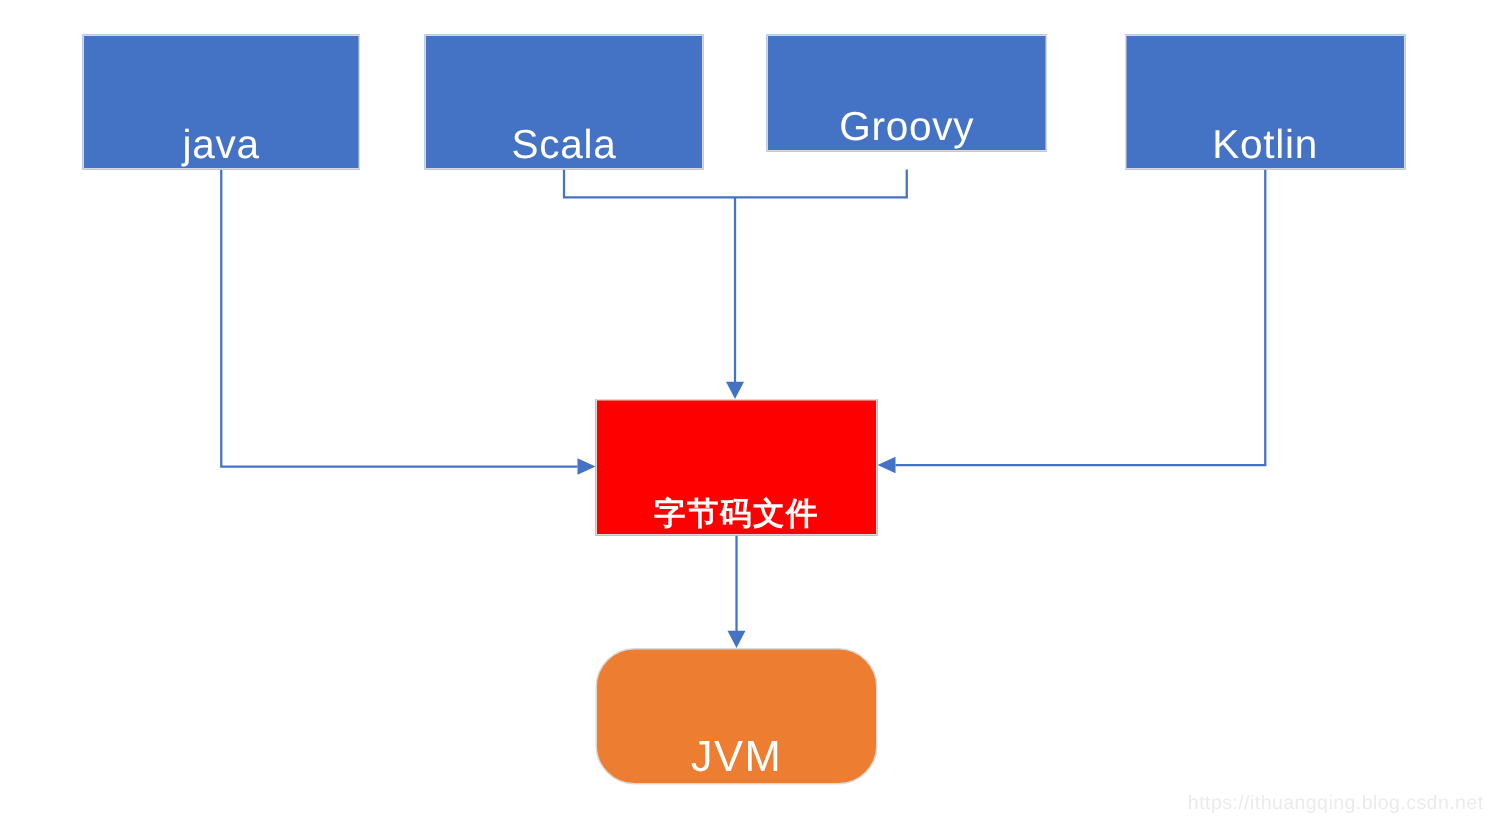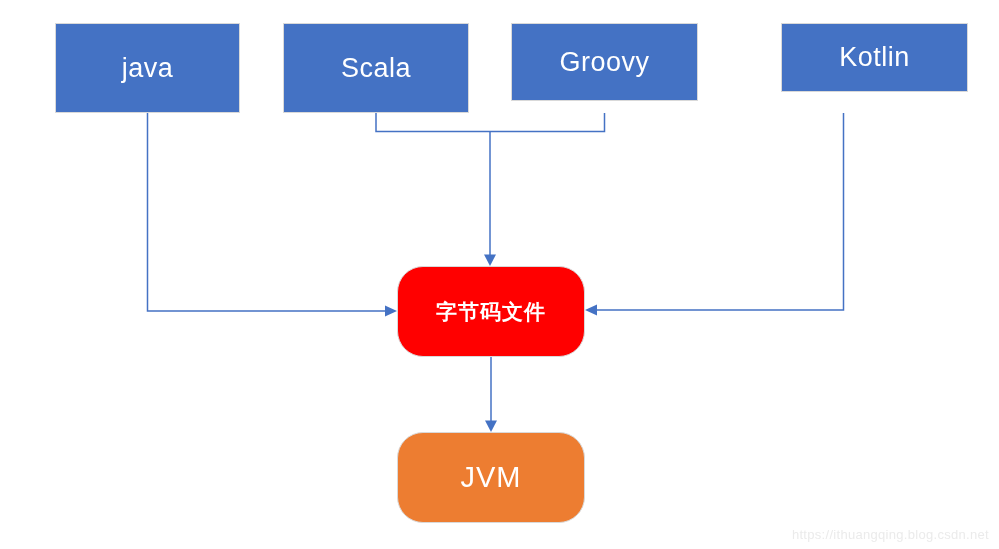--- a/index.html
+++ b/index.html
@@ -11,34 +11,34 @@
   .canvas {
     position: relative;
     width: 999px;
     height: 549px;
     background: #ffffff;
     overflow: hidden;
   }
   .node {
     position: absolute;
     display: flex;
-    align-items: center;
+    align-items: flex-end;
     justify-content: center;
     box-sizing: border-box;
     border: 1px solid #d9d9d9;
     color: #ffffff;
   }
   .node-blue { background: #4472c4; }
-  .node-red { background: #ff0000; border-radius: 26px; }
+  .node-red { background: #ff0000; }
   .node-orange { background: #ed7d31; }
 
   .node-java   { left: 55px;  top: 23px;  width: 185px; height: 90px; }
   .node-scala  { left: 283px; top: 23px;  width: 186px; height: 90px; }
   .node-groovy { left: 511px; top: 23px;  width: 187px; height: 78px; }
-  .node-kotlin { left: 750px; top: 23px;  width: 187px; height: 69px; margin-left: 31px; }
+  .node-kotlin { left: 750px; top: 23px;  width: 187px; height: 90px; }
   .node-bytecode { left: 397px; top: 266px; width: 188px; height: 91px; }
   .node-jvm    { left: 397px; top: 432px; width: 188px; height: 91px; border-radius: 26px; }
 
   .lang-label {
     font-size: 27px;
     font-weight: 400;
     letter-spacing: 0.5px;
   }
   .bytecode-label {
     font-size: 21px;

